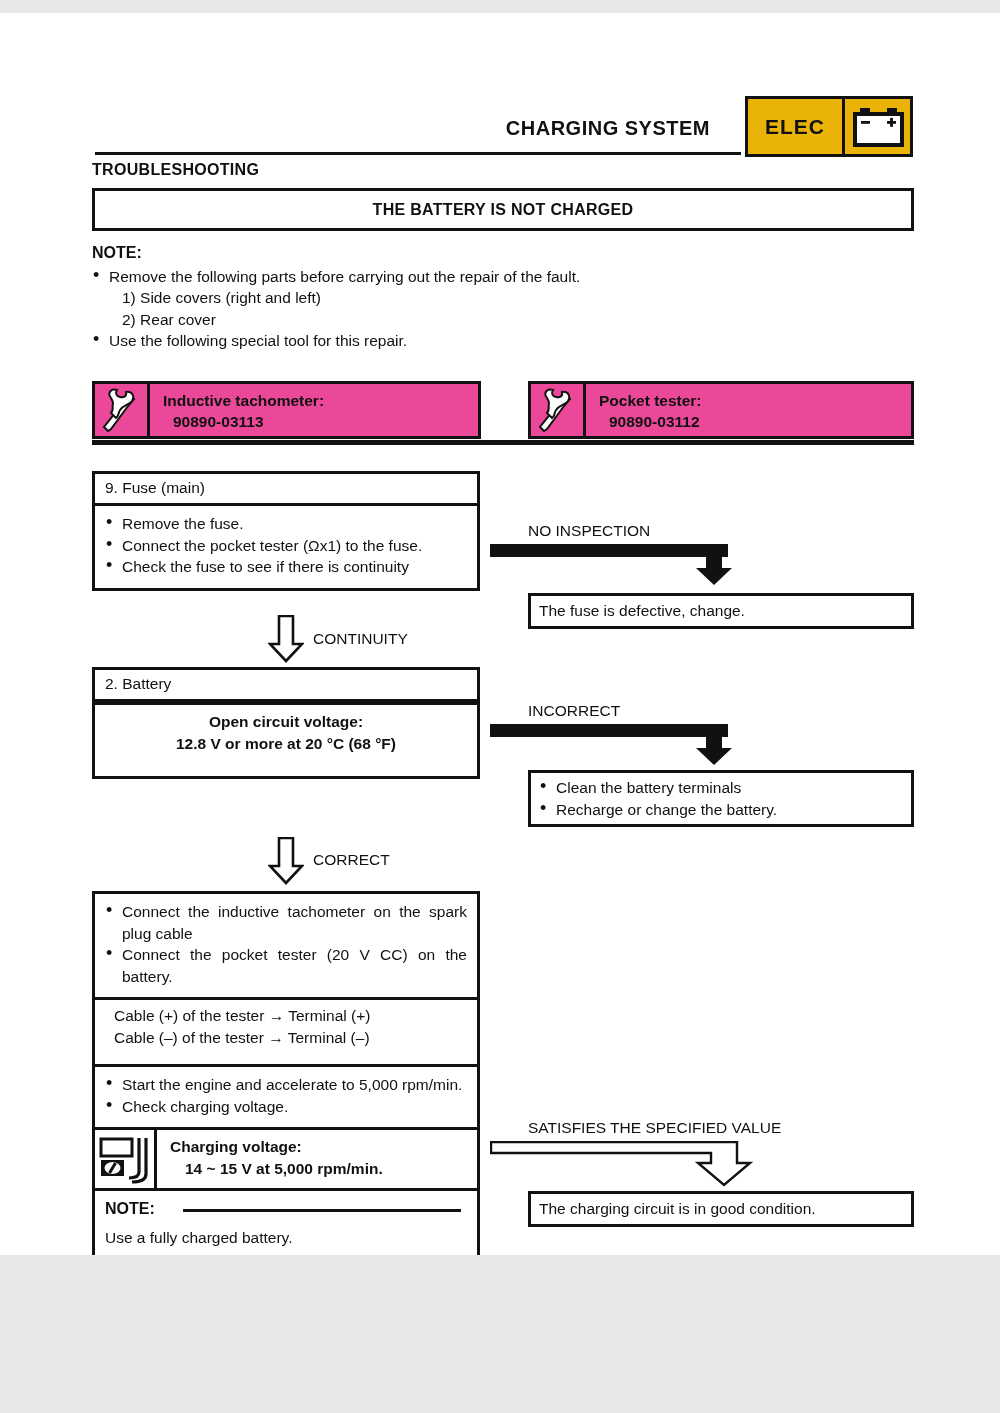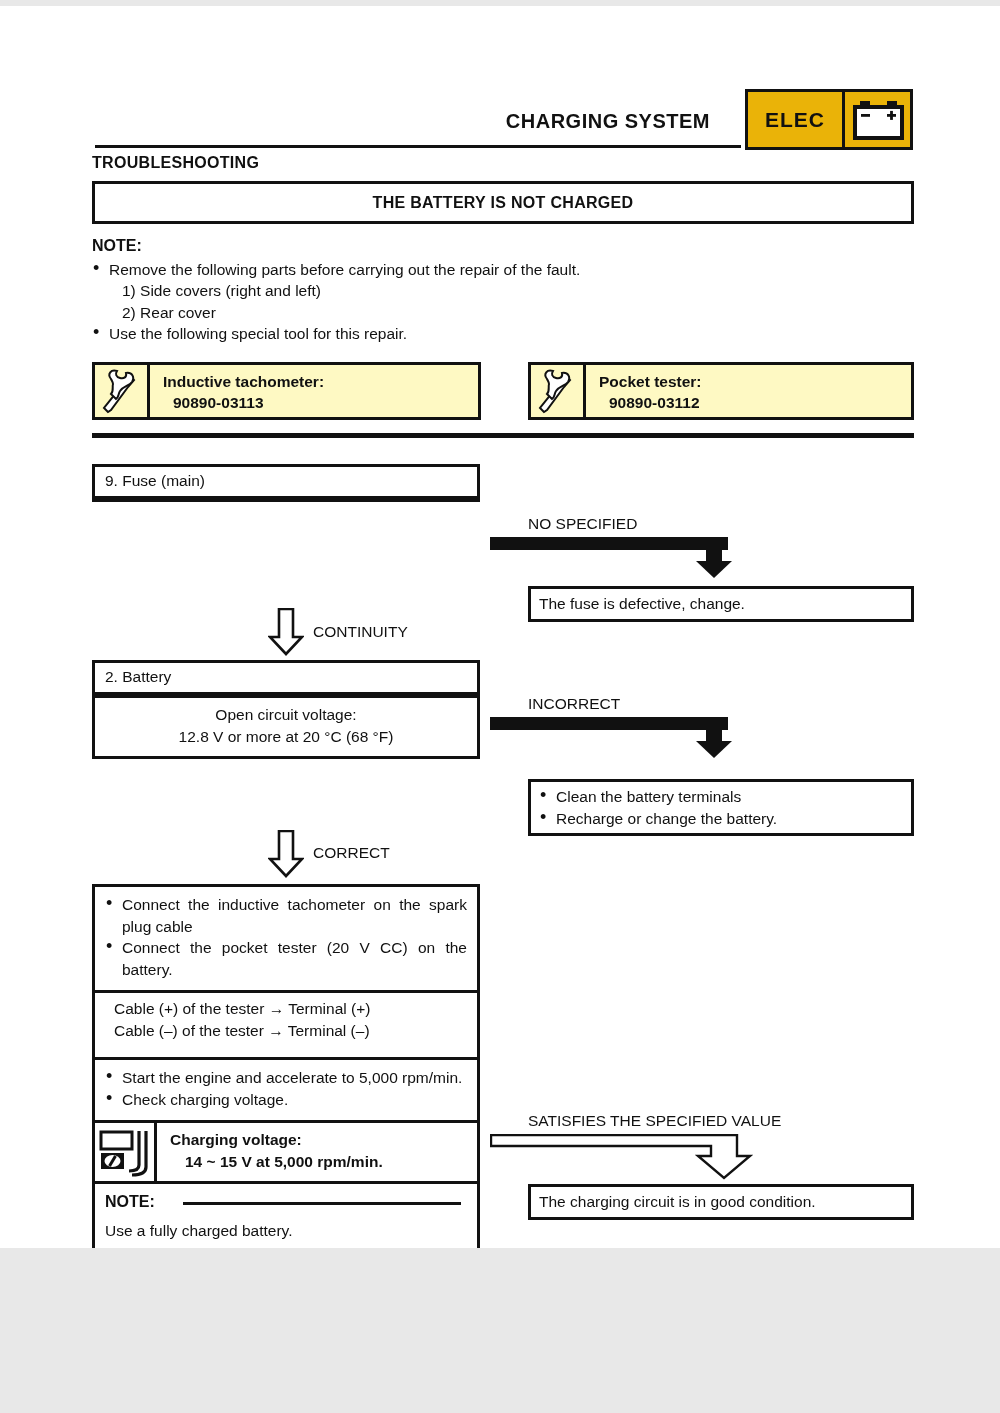--- a/index.html
+++ b/index.html
@@ -1,20 +1,20 @@
 <!DOCTYPE html>
 <html><head>
 <meta charset="utf-8">
 <style>
   * { margin:0; padding:0; box-sizing:border-box; }
   html,body { background:#e8e8e8; }
   body { font-family:"Liberation Sans","DejaVu Sans",sans-serif; color:#111; }
   #page {
     position:relative; width:1000px; height:1242px; background:#fff;
-    margin:6px auto; overflow:hidden;
+    margin:13px auto; overflow:hidden;
   }
   .abs { position:absolute; }
 
   
   .doc-title { left:95px; top:104px; width:615px; text-align:right;
     font-size:20px; font-weight:bold; letter-spacing:.5px; }
   .title-rule { left:95px; top:139px; width:646px; height:3px; background:#111; }
   .badge { left:745px; top:83px; width:168px; height:61px; border:3px solid #111;
     display:flex; background:#eab308; }
   .badge-label { flex:0 0 97px; border-right:3px solid #111; display:flex;
@@ -27,40 +27,40 @@
     font-size:16px; font-weight:bold; letter-spacing:.3px; }
 
   
   .note-block { left:92px; top:229px; width:822px; font-size:15.5px; line-height:21.5px; }
   .note-label { font-weight:bold; font-size:16px; margin-bottom:2px; }
   .note-item { position:relative; padding-left:17px; }
   .note-item.bullet::before { content:"•"; position:absolute; left:1px; top:-1px; font-size:18px; }
   .note-item.sub { padding-left:30px; }
 
   
-  .tool-box { top:356px; height:58px; border:3px solid #111; display:flex; background:#fef9c3; }
+  .tool-box { top:368px; height:58px; border:3px solid #111; display:flex; background:#ec4899; }
   .tool-box.t1 { left:92px;  width:389px; }
   .tool-box.t2 { left:528px; width:386px; }
   .tool-icon-cell { flex:0 0 55px; border-right:3px solid #111; display:flex;
     align-items:center; justify-content:center; }
   .tool-text { padding:6px 0 0 13px; font-size:15.5px; font-weight:bold; line-height:21px; }
   .tool-number { padding-left:10px; }
 
   .divider { left:92px; top:427px; width:822px; height:5px; background:#111; }
 
   
   .flow-box { border:3px solid #111; background:#fff; width:388px; font-size:15.5px; }
   .box-title { padding:5px 10px 6px 10px; border-bottom:3px solid #111; }
   .box-body { padding:7px 10px 10px 10px; }
   .box-body ul { list-style:none; }
   .box-body li { position:relative; padding-left:17px; line-height:21.5px;
     text-align:justify; text-align-last:left; }
   .box-body li::before { content:"•"; position:absolute; left:1px; top:-1px; font-size:18px; }
-  .spec { border-top:3px solid #111; padding:6px 10px 8px 10px; text-align:center;
-    font-weight:normal; line-height:22px; }
+  .spec { border-top:3px solid #111; padding:6px 10px 21px 10px; text-align:center;
+    font-weight:bold; line-height:22px; }
   .step1 { left:92px; top:458px; }
   .step2 { left:92px; top:654px; }
   .step3 { left:92px; top:878px; }
   .stacked { margin-top:-3px; }
   .cable-row { border-top:3px solid #111; padding:5px 8px 16px 19px; line-height:21.5px; }
   .meter-row { display:flex; }
   .meter-cell { flex:0 0 62px; border-right:3px solid #111; display:flex;
     align-items:center; justify-content:center; padding:3px; }
   .meter-spec { padding:6px 0 8px 13px; font-weight:bold; line-height:22px; }
   .meter-spec .indent { padding-left:15px; }
@@ -138,30 +138,37 @@
     <div class="tool-text">
       <div>Pocket tester:</div>
       <div class="tool-number">90890-03112</div>
     </div>
   </div>
 
   <div class="abs divider"></div>
 
   <div class="abs flow-box step1">
     <div class="box-title">9. Fuse (main)</div>
+    <div class="box-body">
+      <ul>
+        <li>Remove the fuse.</li>
+        <li>Connect the pocket tester (Ωx1) to the fuse.</li>
+        <li>Check the fuse to see if there is continuity</li>
+      </ul>
+    </div>
   </div>
 
   <div class="abs" style="left:268px; top:602px;">
     <svg width="36" height="48" viewBox="0 0 36 48">
       <path d="M11 1 H25 V29 H34 L18 46 L2 29 H11 Z" fill="#fff" stroke="#111" stroke-width="2.6"></path>
     </svg>
   </div>
   <div class="abs down-arrow-label" style="left:313px; top:617px;">CONTINUITY</div>
 
-  <div class="abs branch-label" style="left:528px; top:509px;">NO SPECIFIED</div>
+  <div class="abs branch-label" style="left:528px; top:509px;">NO INSPECTION</div>
   <div class="abs" style="left:490px; top:531px;">
     <svg width="252" height="42" viewBox="0 0 252 42">
       <rect x="0" y="0" width="238" height="13" fill="#111"></rect>
       <rect x="216" y="12" width="16" height="13" fill="#111"></rect>
       <polygon points="206,24 242,24 224,41" fill="#111"></polygon>
     </svg>
   </div>
   <div class="abs result-box" style="top:580px;">The fuse is defective, change.</div>
 
   <div class="abs flow-box step2">
@@ -180,21 +187,21 @@
   <div class="abs down-arrow-label" style="left:313px; top:838px;">CORRECT</div>
 
   <div class="abs branch-label" style="left:528px; top:689px;">INCORRECT</div>
   <div class="abs" style="left:490px; top:711px;">
     <svg width="252" height="42" viewBox="0 0 252 42">
       <rect x="0" y="0" width="238" height="13" fill="#111"></rect>
       <rect x="216" y="12" width="16" height="13" fill="#111"></rect>
       <polygon points="206,24 242,24 224,41" fill="#111"></polygon>
     </svg>
   </div>
-  <div class="abs result-box" style="top:773px;">
+  <div class="abs result-box" style="top:757px;">
     <ul>
       <li>Clean the battery terminals</li>
       <li>Recharge or change the battery.</li>
     </ul>
   </div>
 
   <div class="abs step3">
     <div class="flow-box">
       <div class="box-body">
         <ul>

